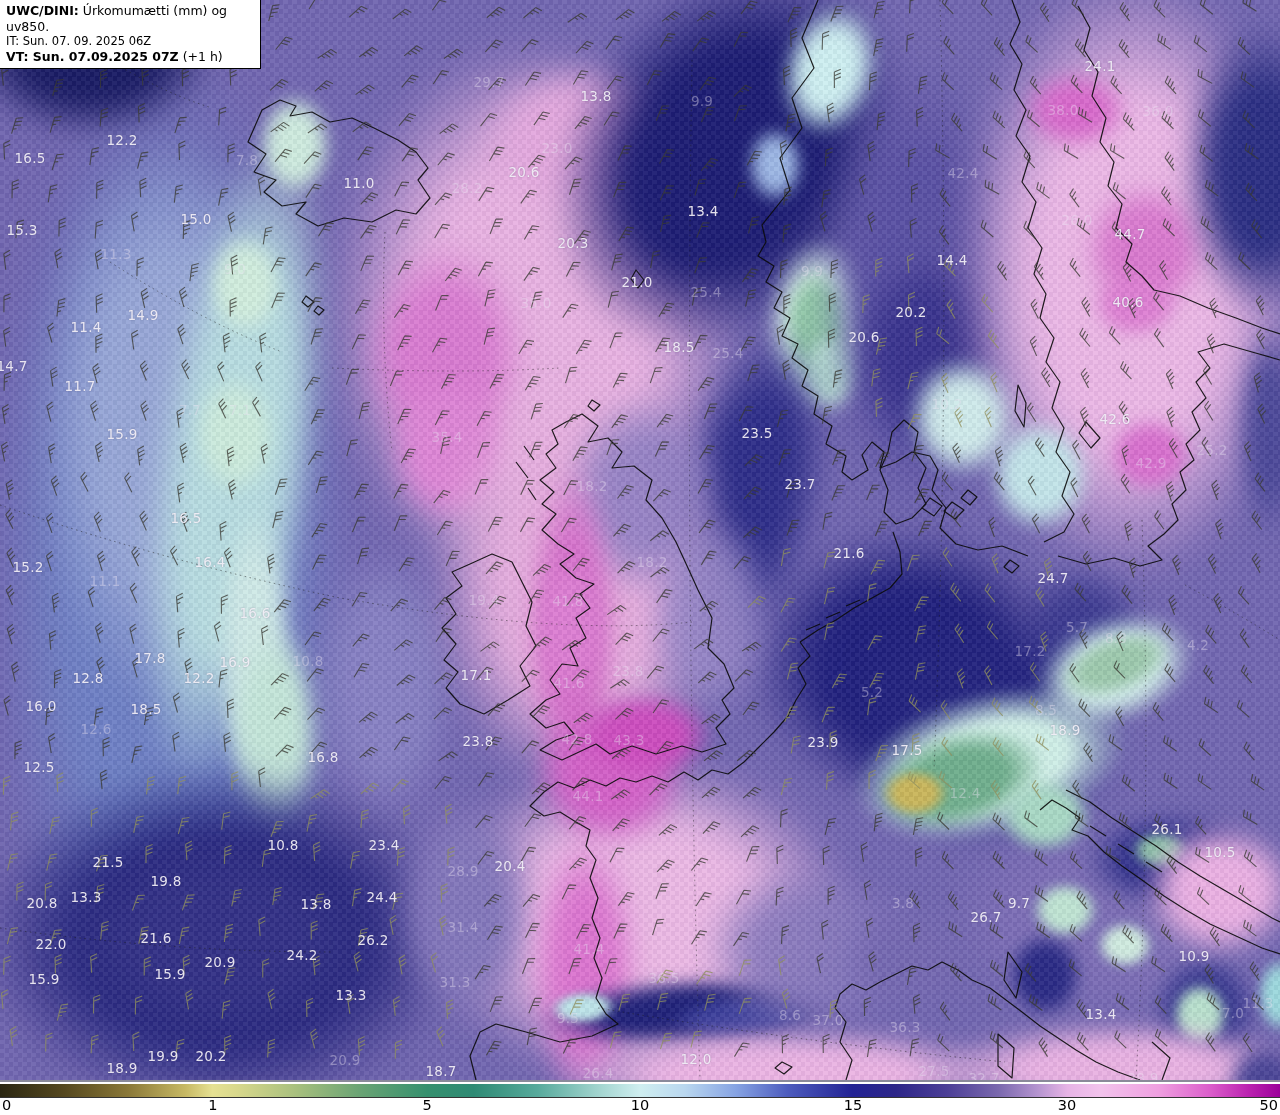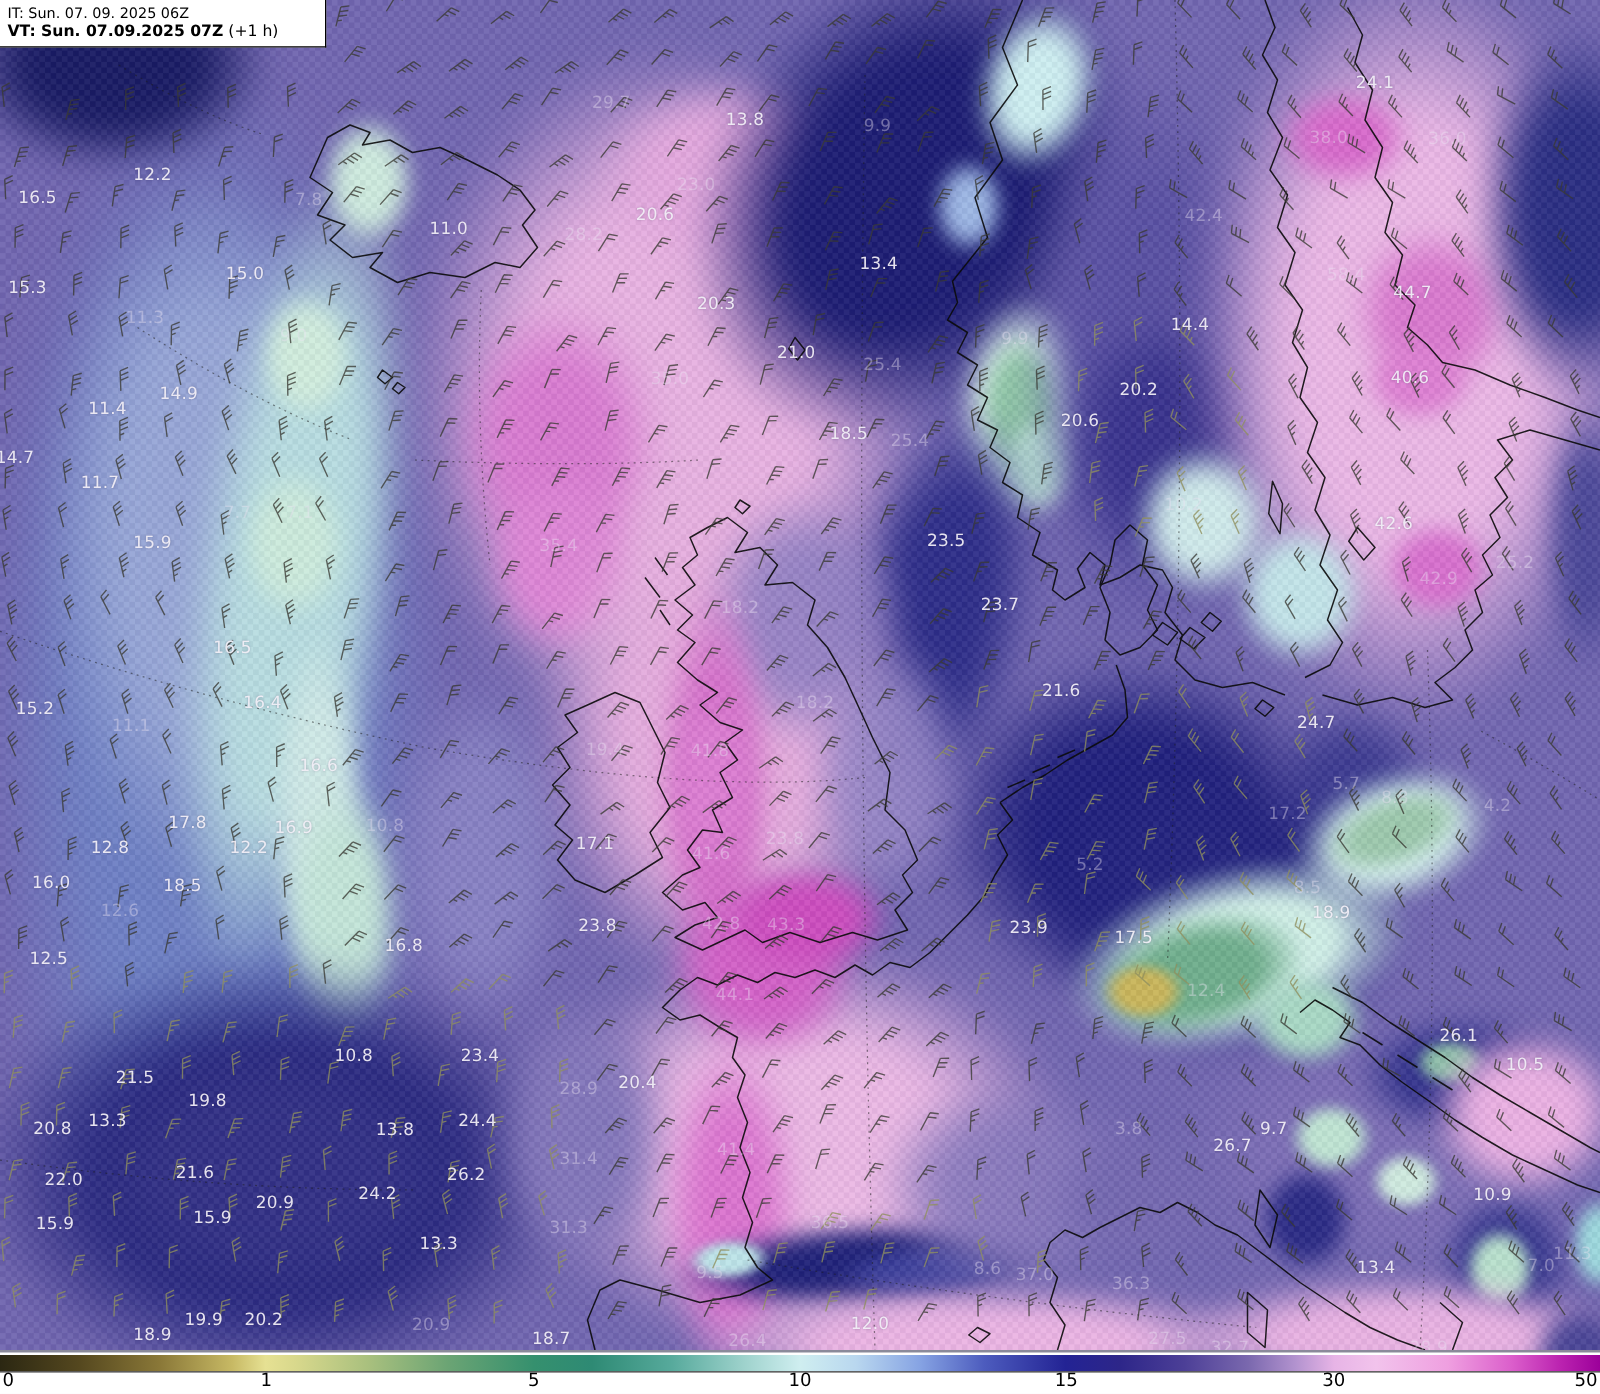--- a/index.html
+++ b/index.html
@@ -1031,21 +1031,21 @@
         <span class="map-label" style="left: 359px; top: 183px;">11.0</span>
         <span class="map-label" style="left: 22px; top: 230px;">15.3</span>
         <span class="map-label" style="left: 196px; top: 219px; text-align: center;">15.0</span>
         <span class="map-label faint" style="left: 557px; top: 148px;">23.0</span>
         <span class="map-label faint" style="left: 467px; top: 188px;">28.2</span>
         <span class="map-label" style="left: 524px; top: 172px;">20.6</span>
         <span class="map-label" style="left: 703px; top: 211px;">13.4</span>
         <span class="map-label" style="left: 573px; top: 243px;">20.3</span>
         <span class="map-label faint" style="left: 963px; top: 173px;">42.4</span>
         <span class="map-label" style="left: 952px; top: 260px;">14.4</span>
-        <span class="map-label faint" style="left: 1077px; top: 220px;">58.4</span>
+        <span class="map-label faint" style="left: 1077px; top: 220px;">26.0</span>
         <span class="map-label" style="left: 1130px; top: 234px;">44.7</span>
         <span class="map-label" style="left: 1128px; top: 302px;">40.6</span>
         <span class="map-label faint" style="left: 235px; top: 269px;">9.0</span>
         <span class="map-label faint" style="left: 116px; top: 254px;">11.3</span>
         <span class="map-label" style="left: 637px; top: 282px;">21.0</span>
         <span class="map-label faint" style="left: 706px; top: 292px;">25.4</span>
         <span class="map-label faint" style="left: 812px; top: 271px;">9.9</span>
         <span class="map-label" style="left: 911px; top: 312px;">20.2</span>
         <span class="map-label" style="left: 864px; top: 337px;">20.6</span>
         <span class="map-label" style="left: 86px; top: 327px;">11.4</span>
@@ -1098,21 +1098,21 @@
         <span class="map-label faint" style="left: 577px; top: 739px;">42.8</span>
         <span class="map-label faint" style="left: 629px; top: 740px;">43.3</span>
         <span class="map-label" style="left: 823px; top: 742px;">23.9</span>
         <span class="map-label faint" style="left: 588px; top: 796px;">44.1</span>
         <span class="map-label" style="left: 907px; top: 750px;">17.5</span>
         <span class="map-label" style="left: 1065px; top: 730px;">18.9</span>
         <span class="map-label faint" style="left: 1046px; top: 710px;">8.5</span>
         <span class="map-label faint" style="left: 965px; top: 793px;">12.4</span>
         <span class="map-label" style="left: 510px; top: 866px;">20.4</span>
         <span class="map-label faint" style="left: 463px; top: 871px;">28.9</span>
-        <span class="map-label faint" style="left: 589px; top: 920px;">41.4</span>
+        <span class="map-label faint" style="left: 589px; top: 949px;">41.4</span>
         <span class="map-label faint" style="left: 463px; top: 927px;">31.4</span>
         <span class="map-label faint" style="left: 455px; top: 982px;">31.3</span>
         <span class="map-label faint" style="left: 664px; top: 978px;">36.5</span>
         <span class="map-label faint" style="left: 828px; top: 1020px;">37.0</span>
         <span class="map-label" style="left: 1167px; top: 829px;">26.1</span>
         <span class="map-label" style="left: 1220px; top: 852px;">10.5</span>
         <span class="map-label" style="left: 986px; top: 917px;">26.7</span>
         <span class="map-label" style="left: 1019px; top: 903px;">9.7</span>
         <span class="map-label faint" style="left: 903px; top: 903px;">3.8</span>
         <span class="map-label" style="left: 1194px; top: 956px;">10.9</span>
@@ -1144,20 +1144,21 @@
         <span class="map-label faint" style="left: 790px; top: 1015px;">8.6</span>
         <span class="map-label" style="left: 696px; top: 1059px;">12.0</span>
         <span class="map-label faint" style="left: 598px; top: 1073px;">26.4</span>
         <span class="map-label faint" style="left: 905px; top: 1027px;">36.3</span>
         <span class="map-label faint" style="left: 934px; top: 1071px;">27.5</span>
         <span class="map-label faint" style="left: 984px; top: 1078px;">32.7</span>
         <span class="map-label faint" style="left: 1143px; top: 1078px;">28.9</span>
       </div>
 
     <div id="title-box">
+      <div class="tl1"><b>UWC/DINI:</b><span> Úrkomumætti (mm) og uv850.</span></div>
       <div class="tl2">IT: Sun. 07. 09. 2025 06Z</div>
       <div class="tl3"><b>VT: Sun. 07.09.2025 07Z</b><span> (+1 h)</span></div>
     </div>
   </div>
 
   <div id="colorbar">
     <div id="cb-grad"></div>
     <div id="cb-ticks">
         <span class="cb-tick first" style="left: 2px;">0</span>
         <span class="cb-tick" style="left: 16.64%;">1</span>

